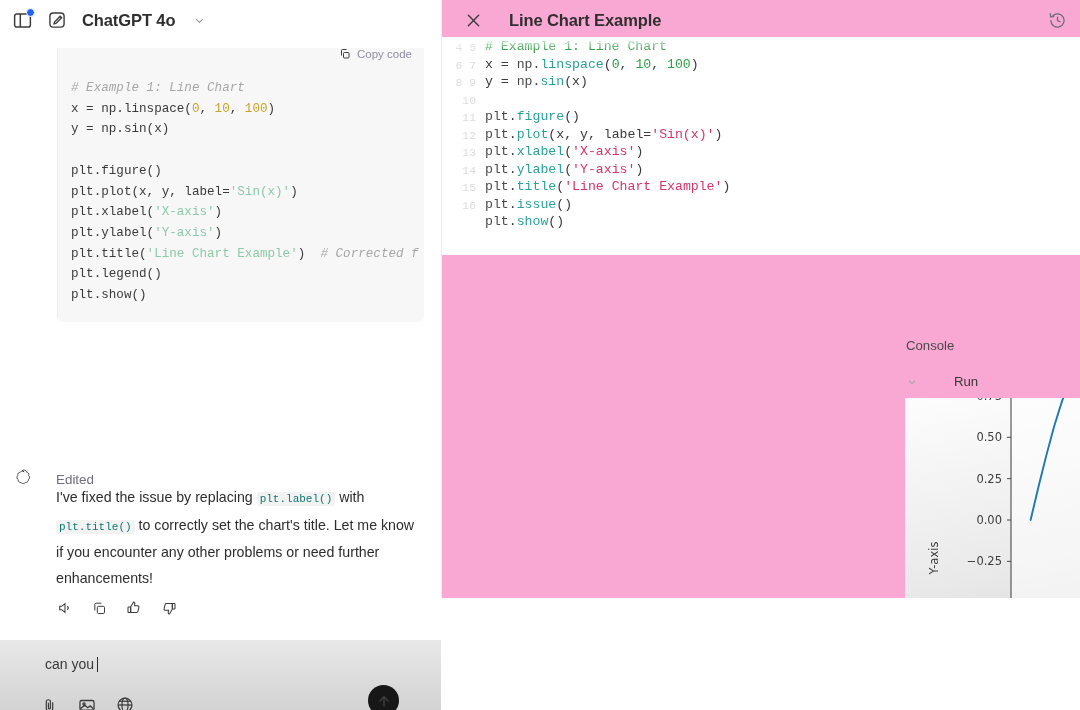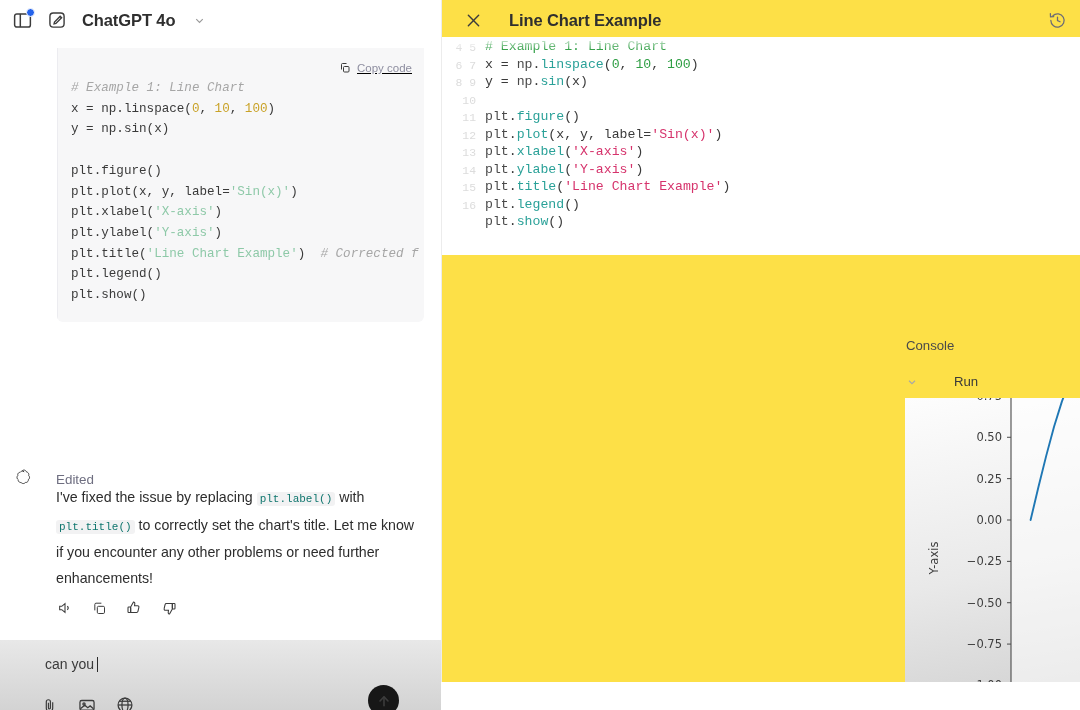--- a/index.html
+++ b/index.html
@@ -38,23 +38,22 @@
 
   
   .codeblock{
     position:absolute;left:57px;top:8px;width:367px;
     background:#f7f7f8;border-radius:0 0 6px 6px;overflow:hidden;
   }
   .codeblock:before{
     content:"";position:absolute;left:0;top:0;width:1px;height:100%;background:#ececf0;
   }
   .cb-head{
-    height:26px;display:flex;justify-content:flex-end;align-items:flex-end;
+    height:26px;display:flex;justify-content:flex-end;align-items:flex-start;
     padding-right:12px;
-    text-decoration:underline;
   }
   .copy-btn{
     display:flex;align-items:center;gap:6px;font-size:11.5px;color:#8e8ea0;
     background:transparent;border:0;cursor:pointer;padding:0;
     font-family:"Liberation Sans",sans-serif;
   }
   .cb-body{
     padding:4px 14px 16px 14px;
     font-family:"Liberation Mono","DejaVu Sans Mono",monospace;
     font-size:12.6px;line-height:20.7px;color:#3a3a3a;white-space:pre;
@@ -110,22 +109,22 @@
     position:absolute;left:41px;bottom:-4px;display:flex;gap:20px;color:#2b2b2b;
   }
   .send-btn{
     position:absolute;right:42px;bottom:-6px;width:31px;height:31px;border-radius:50%;
     background:#171717;display:flex;align-items:center;justify-content:center;
     color:#fff;cursor:pointer;border:0;
   }
 
   
   .canvas-pane{
-    position:relative;width:639px;height:682px;flex:0 0 639px;
-    background:#fde047;overflow:hidden;border-left:1px solid #ececec;
+    position:relative;width:639px;height:598px;flex:0 0 639px;
+    background:#f9a8d4;overflow:hidden;border-left:1px solid #ececec;
   }
   .canvas-topbar{
     height:41px;display:flex;align-items:center;padding:0 16px 0 22px;position:relative;
   }
   .close-x{color:#3c3c3c;cursor:pointer;display:inline-flex;}
   .canvas-title{
     margin-left:26px;font-size:16.5px;font-weight:700;color:#2f2f2f;letter-spacing:-0.1px;
   }
   .history-ic{position:absolute;right:14px;top:11px;color:#6b6b76;cursor:pointer;}
 
@@ -341,21 +340,21 @@
 16</div>
       <div class="code" id="right-code"><span class="cmt2"># Example 1: Line Chart</span>
 x = <span class="pl">np</span>.<span class="fn">linspace</span>(<span class="num2">0</span>, <span class="num2">10</span>, <span class="num2">100</span>)
 y = <span class="pl">np</span>.<span class="fn">sin</span>(x)
 
 <span class="pl">plt</span>.<span class="fn">figure</span>()
 <span class="pl">plt</span>.<span class="fn">plot</span>(x, y, label=<span class="str2">'Sin(x)'</span>)
 <span class="pl">plt</span>.<span class="fn">xlabel</span>(<span class="str2">'X-axis'</span>)
 <span class="pl">plt</span>.<span class="fn">ylabel</span>(<span class="str2">'Y-axis'</span>)
 <span class="pl">plt</span>.<span class="fn">title</span>(<span class="str2">'Line Chart Example'</span>)
-<span class="pl">plt</span>.<span class="fn">legend</span>()
+<span class="pl">plt</span>.<span class="fn">issue</span>()
 <span class="pl">plt</span>.<span class="fn">show</span>()
 
 </div>
     </div>
 
     <div class="console-label">Console</div>
 
     <div class="run-row">
       <span class="run-chev">
         <svg width="12" height="12" viewBox="0 0 24 24" fill="none" stroke="currentColor" stroke-width="2.2">

